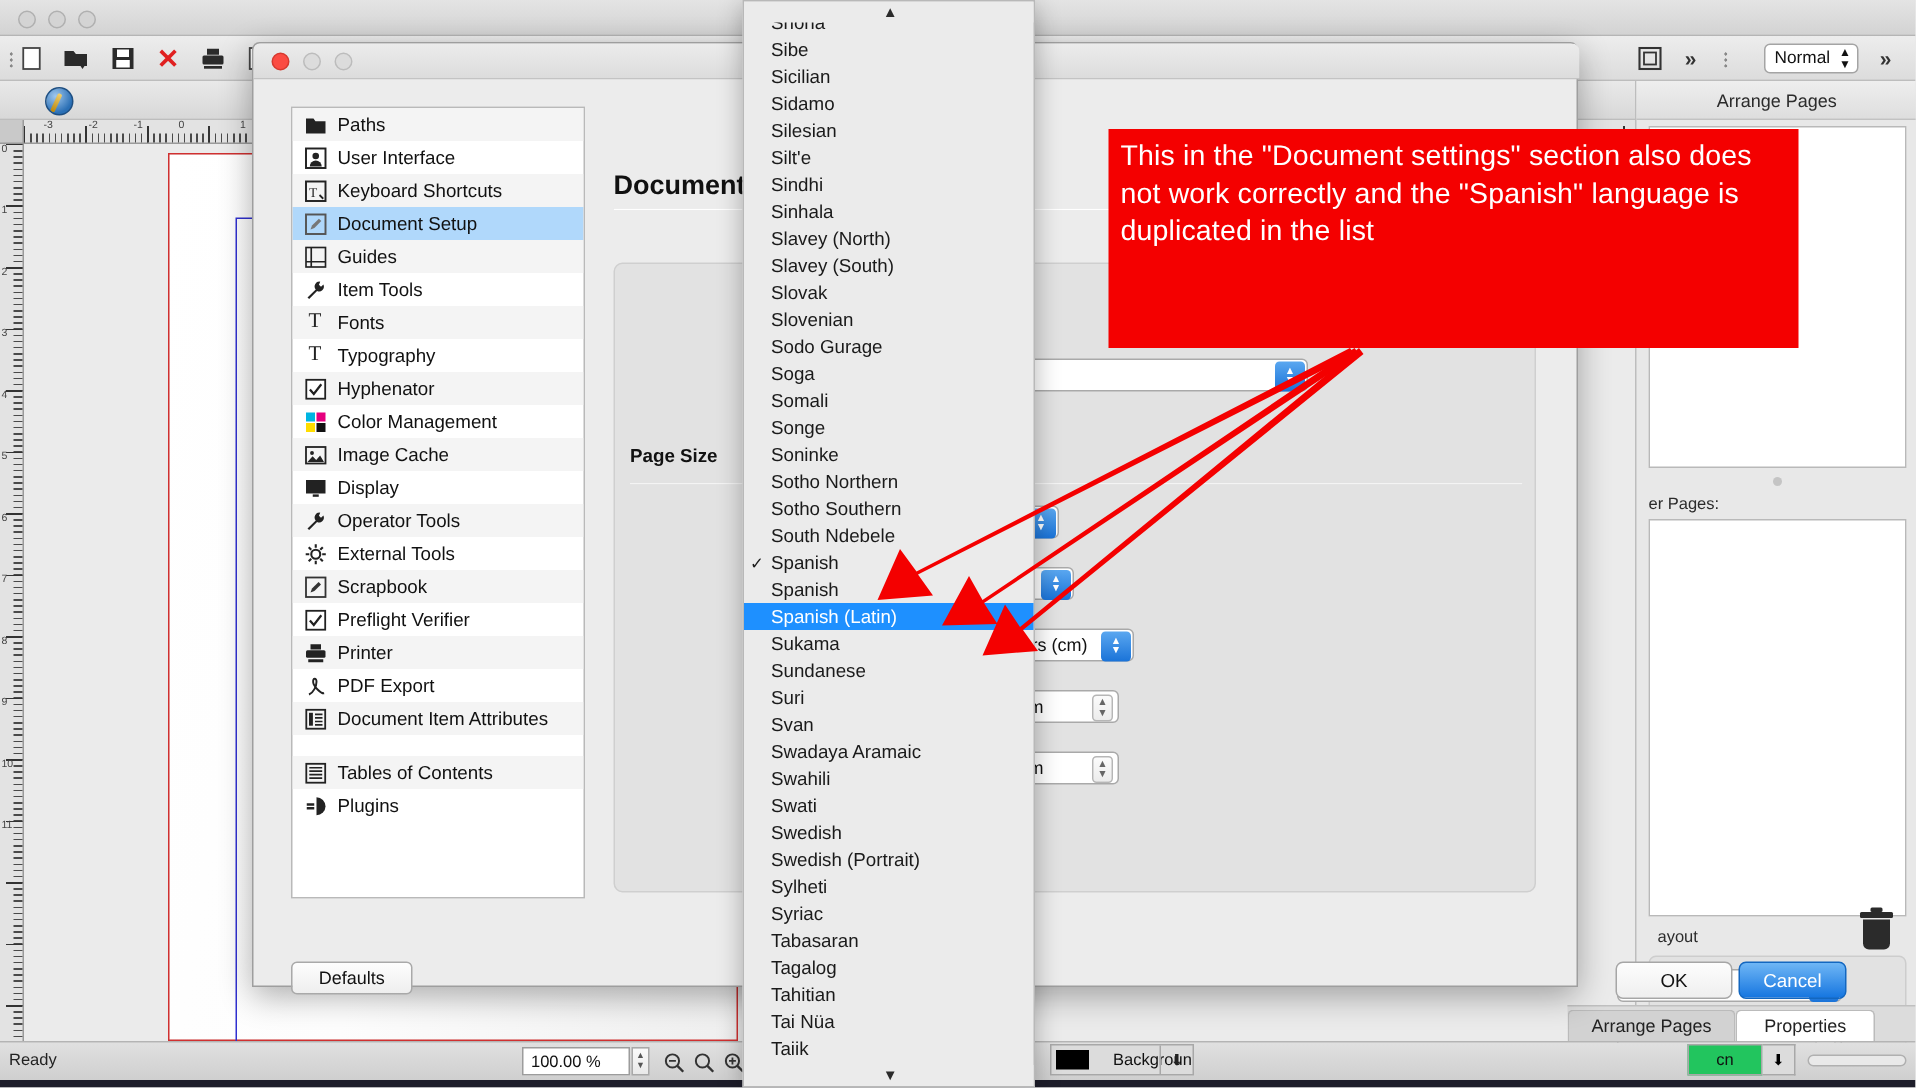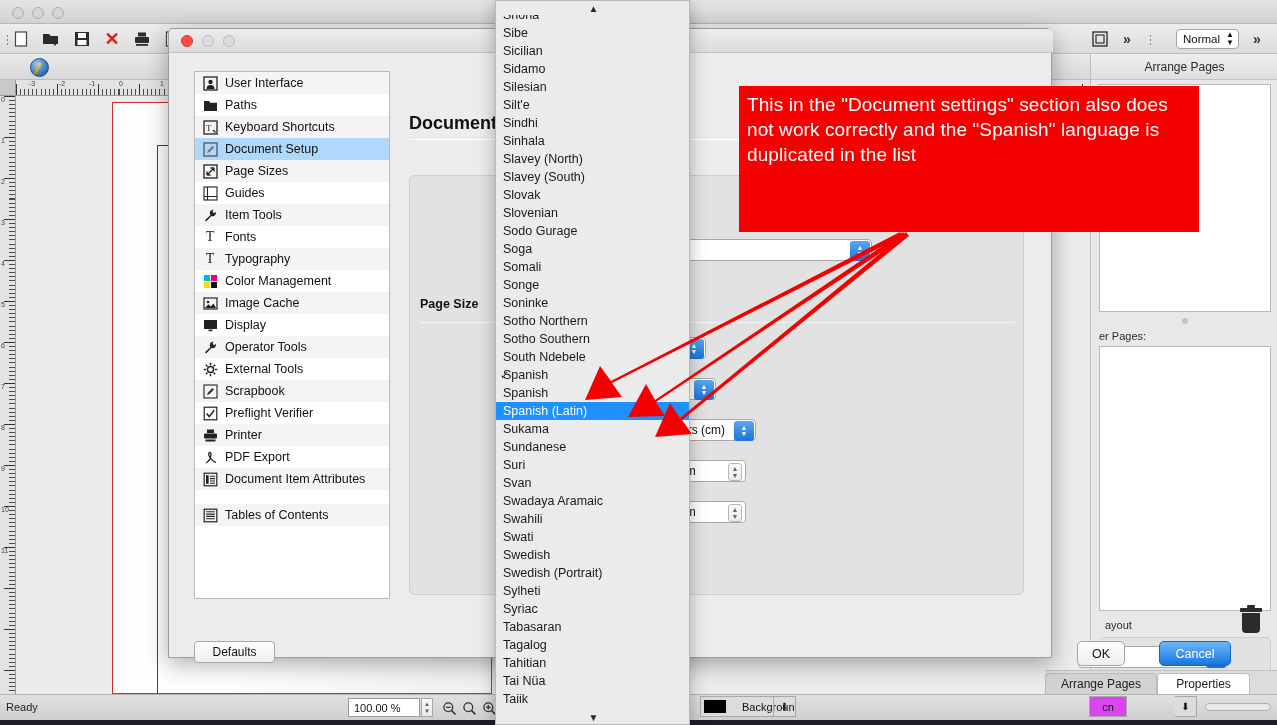--- a/index.html
+++ b/index.html
@@ -122,21 +122,21 @@
   .status-text{position:absolute;left:6px;top:6px;font-size:11px;color:#222;}
   .zoom-field{position:absolute;left:348px;top:3px;width:72px;height:19px;background:#fff;border:1px solid #9c9c9c;
     font-size:11px;color:#111;display:flex;align-items:center;padding-left:5px;}
   .zoom-stepper{position:absolute;left:421px;top:3px;width:12px;height:19px;background:linear-gradient(#fafafa,#e9e9e9);
     border:1px solid #a8a8a8;display:flex;flex-direction:column;align-items:center;justify-content:center;font-size:6px;line-height:7px;color:#555;}
   .zoom-btn{position:absolute;top:4px;width:18px;height:18px;display:flex;align-items:center;justify-content:center;font-size:13px;color:#333;}
   .bg-combo{position:absolute;left:700px;top:696px;width:96px;height:21px;background:#dcdcdc;border:1px solid #a8a8a8;display:flex;align-items:center;}
   .bg-swatch{width:22px;height:13px;background:#000;margin-left:3px;}
   .bg-label{font-size:11px;color:#111;margin-left:16px;}
   .bg-arrow{position:absolute;right:0;top:0;width:22px;height:19px;border-left:1px solid #a8a8a8;display:flex;align-items:center;justify-content:center;font-size:10px;color:#222;}
-  .unit-box{position:absolute;left:1089px;top:696px;width:38px;height:21px;background:#d946ef;border:1px solid #a8a8a8;display:flex;align-items:center;justify-content:center;font-size:11px;color:#111;}
+  .unit-box{position:absolute;left:1125px;top:696px;width:50px;height:21px;background:#22c55e;border:1px solid #a8a8a8;display:flex;align-items:center;justify-content:center;font-size:11px;color:#111;}
   .unit-arrow{position:absolute;left:1175px;top:696px;width:22px;height:21px;background:#dcdcdc;border:1px solid #a8a8a8;border-left:none;display:flex;align-items:center;justify-content:center;font-size:10px;}
   .sb-slider{position:absolute;left:1205px;top:703px;width:66px;height:8px;background:#e9e9e9;border:1px solid #b0b0b0;border-radius:4px;}
   .bottom-strip{position:absolute;left:0;top:720px;width:1277px;height:5px;background:#1d1d2a;}
 
   
   .prefs{position:absolute;left:168px;top:28px;width:884px;height:630px;background:#ececec;
     border:1px solid #9e9e9e;border-radius:5px 5px 0 0;box-shadow:0 6px 22px rgba(0,0,0,.32);}
   .prefs-title{position:absolute;left:0;top:0;width:884px;height:24px;
     background:linear-gradient(#ececec,#dcdcdc);border-bottom:1px solid #c3c3c3;border-radius:5px 5px 0 0;}
   .wdot{position:absolute;top:6px;width:12px;height:12px;border-radius:50%;border:1px solid rgba(0,0,0,.22);}
@@ -168,21 +168,21 @@
   .btn-primary{background:linear-gradient(#6fb6f5,#1676e0);border:1px solid #1367c0;color:#fff;}
 
   
   .popup{position:absolute;left:495px;top:0px;width:195px;height:725px;background:#ebebeb;
     border:1px solid #b8b8b8;box-shadow:0 3px 16px rgba(0,0,0,.3);overflow:hidden;z-index:40;}
   .pop-arrow{position:absolute;left:0;width:195px;height:14px;display:flex;align-items:center;justify-content:center;
     font-size:10px;color:#2b2b2b;background:#ebebeb;z-index:3;}
   .pop-arrow.up{top:0;}
   .pop-arrow.down{bottom:0;}
   .pop-list{position:absolute;left:0;top:14px;width:195px;}
-  .pop-item{height:18px;display:flex;align-items:center;font-size:12.5px;color:#1a1a1a;padding-left:7px;position:relative;white-space:nowrap;}
+  .pop-item{height:18px;display:flex;align-items:center;font-size:12.5px;color:#1a1a1a;padding-left:18px;position:relative;white-space:nowrap;}
   .pop-item.sel{background:#1e90ff;color:#fff;}
   .pop-item .chk{position:absolute;left:4px;top:0;height:18px;display:flex;align-items:center;font-size:11px;}
 
   
   .annot{position:absolute;left:739px;top:86px;width:460px;height:146px;background:#f40000;
     color:#fff;font-size:19px;line-height:25px;padding:6px 8px 0 8px;z-index:60;letter-spacing:.1px;}
   .arrows{position:absolute;left:0;top:0;width:1277px;height:725px;z-index:55;pointer-events:none;}
 </style>
 </head>
 <body>
@@ -365,66 +365,57 @@
     <div class="prefs-title">
       <div class="wdot red" style="left:12px"></div>
       <div class="wdot grey" style="left:33px"></div>
       <div class="wdot grey" style="left:54px"></div>
     </div>
 
     <div class="sidebar" id="prefs-sidebar">
         <div class="side-item">
           <span class="side-ico">
             <svg width="15" height="15" viewBox="0 0 15 15">
+              <path d="M1 3h5l1.3 1.8H14V13H1z" fill="#222"></path>
+            </svg>
+          </span>
+          <span>Paths</span>
+        </div>
+        <div class="side-item">
+          <span class="side-ico">
+            <svg width="15" height="15" viewBox="0 0 15 15">
               <rect x="1" y="1" width="13" height="13" fill="none" stroke="#222" stroke-width="1.3"></rect>
               <circle cx="7.5" cy="6" r="2.2" fill="#222"></circle>
               <path d="M3.5 13a4 4 0 0 1 8 0z" fill="#222"></path>
             </svg>
           </span>
           <span>User Interface</span>
         </div>
         <div class="side-item">
           <span class="side-ico">
             <svg width="15" height="15" viewBox="0 0 15 15">
-              <path d="M1 3h5l1.3 1.8H14V13H1z" fill="#222"></path>
-            </svg>
-          </span>
-          <span>Paths</span>
-        </div>
-        <div class="side-item">
-          <span class="side-ico">
-            <svg width="15" height="15" viewBox="0 0 15 15">
               <rect x="1" y="1" width="13" height="13" fill="none" stroke="#222" stroke-width="1.3"></rect>
               <text x="3" y="11" font-size="9" font-family="serif" fill="#222">T</text>
               <path d="M10 10l2.5 2.5" stroke="#222" stroke-width="1.2"></path>
             </svg>
           </span>
           <span>Keyboard Shortcuts</span>
         </div>
         <div class="side-item sel">
           <span class="side-ico">
             <svg width="15" height="15" viewBox="0 0 15 15">
               <rect x="1" y="1" width="13" height="13" fill="none" stroke="#555" stroke-width="1.3"></rect>
               <path d="M4 11l1-2.6 4.6-4.6 1.6 1.6L6.6 10z" fill="#777"></path>
             </svg>
           </span>
           <span>Document Setup</span>
         </div>
         <div class="side-item">
           <span class="side-ico">
             <svg width="15" height="15" viewBox="0 0 15 15">
-              <rect x="1" y="1" width="13" height="13" fill="none" stroke="#222" stroke-width="1.3"></rect>
-              <path d="M4 11L11 4M11 4H7.5M11 4v3.5M4 11h3.5M4 11V7.5" stroke="#222" stroke-width="1.3" fill="none"></path>
-            </svg>
-          </span>
-          <span>Page Sizes</span>
-        </div>
-        <div class="side-item">
-          <span class="side-ico">
-            <svg width="15" height="15" viewBox="0 0 15 15">
               <rect x="1" y="1" width="13" height="13" fill="none" stroke="#222" stroke-width="1.1"></rect>
               <path d="M4.5 1v13M1 10.5h13" stroke="#222" stroke-width="1.1"></path>
             </svg>
           </span>
           <span>Guides</span>
         </div>
         <div class="side-item">
           <span class="side-ico">
             <svg width="15" height="15" viewBox="0 0 15 15">
               <path d="M10.5 1.8a3.2 3.2 0 0 0-3 5.2L2 12.3l1.1 1.1 5.3-5.4a3.2 3.2 0 0 0 4.2-4.3L11 5.2 9.6 3.8z" fill="#222"></path>
@@ -436,20 +427,29 @@
           <span class="side-ico">
             <span style="font-family:'Liberation Serif',serif;font-size:14px;color:#222">T</span>
           </span>
           <span>Fonts</span>
         </div>
         <div class="side-item">
           <span class="side-ico">
             <span style="font-family:'Liberation Serif',serif;font-size:14px;color:#222">T</span>
           </span>
           <span>Typography</span>
+        </div>
+        <div class="side-item">
+          <span class="side-ico">
+            <svg width="15" height="15" viewBox="0 0 15 15">
+              <rect x="1.2" y="1.2" width="12.6" height="12.6" fill="#fff" stroke="#222" stroke-width="1.2"></rect>
+              <path d="M3.6 7.6l2.6 3 5-6.4" stroke="#222" stroke-width="1.5" fill="none"></path>
+            </svg>
+          </span>
+          <span>Hyphenator</span>
         </div>
         <div class="side-item">
           <span class="side-ico">
             <svg width="15" height="15" viewBox="0 0 15 15">
               <rect x="1" y="1" width="6" height="6" fill="#00b5e2"></rect>
               <rect x="8" y="1" width="6" height="6" fill="#e6007e"></rect>
               <rect x="1" y="8" width="6" height="6" fill="#ffdd00"></rect>
               <rect x="8" y="8" width="6" height="6" fill="#111"></rect>
             </svg>
           </span>
@@ -541,20 +541,29 @@
         </div>
         <div class="side-sep"></div>
         <div class="side-item">
           <span class="side-ico">
             <svg width="15" height="15" viewBox="0 0 15 15">
               <rect x="1.2" y="1.2" width="12.6" height="12.6" fill="none" stroke="#222" stroke-width="1.2"></rect>
               <path d="M3.2 3.8h8.6M3.2 6.1h8.6M3.2 8.4h8.6M3.2 10.7h8.6" stroke="#222" stroke-width="1.1"></path>
             </svg>
           </span>
           <span>Tables of Contents</span>
+        </div>
+        <div class="side-item">
+          <span class="side-ico">
+            <svg width="15" height="15" viewBox="0 0 15 15">
+              <path d="M8 1.5a6 6 0 0 1 0 12z" fill="#222"></path>
+              <path d="M1.5 5.5h5v1.6h-5zM1.5 8h5v1.6h-5z" fill="#222"></path>
+            </svg>
+          </span>
+          <span>Plugins</span>
         </div>
       </div>
 
     <div class="defaults-btn">
       <span>Defaults</span>
     </div>
 
     <div class="prefs-body">
       <div class="prefs-h1">Document S</div>
       <div class="prefs-rule"></div>
@@ -599,21 +608,21 @@
           <span class="stepper">▲<br>▼</span>
         </div>
 
         <div class="flabel" style="left:150px;top:330px;width:60px">t:</div>
         <div class="spin" style="position:absolute;left:214px;top:325px;width:122px;">
           <span>27.9400 cm</span>
           <span class="stepper">▲<br>▼</span>
         </div>
       </div>
 
-      <div class="btn btn-default" style="position:absolute;left:668px;top:570px;width:48px">
+      <div class="btn btn-default" style="position:absolute;left:668px;top:570px;width:78px">
         <span>OK</span>
       </div>
       <div class="btn btn-primary" style="position:absolute;left:750px;top:570px;width:72px">
         <span>Cancel</span>
       </div>
     </div>
   </div>
 
   <div class="popup">
     <div class="pop-arrow up">▲</div>

